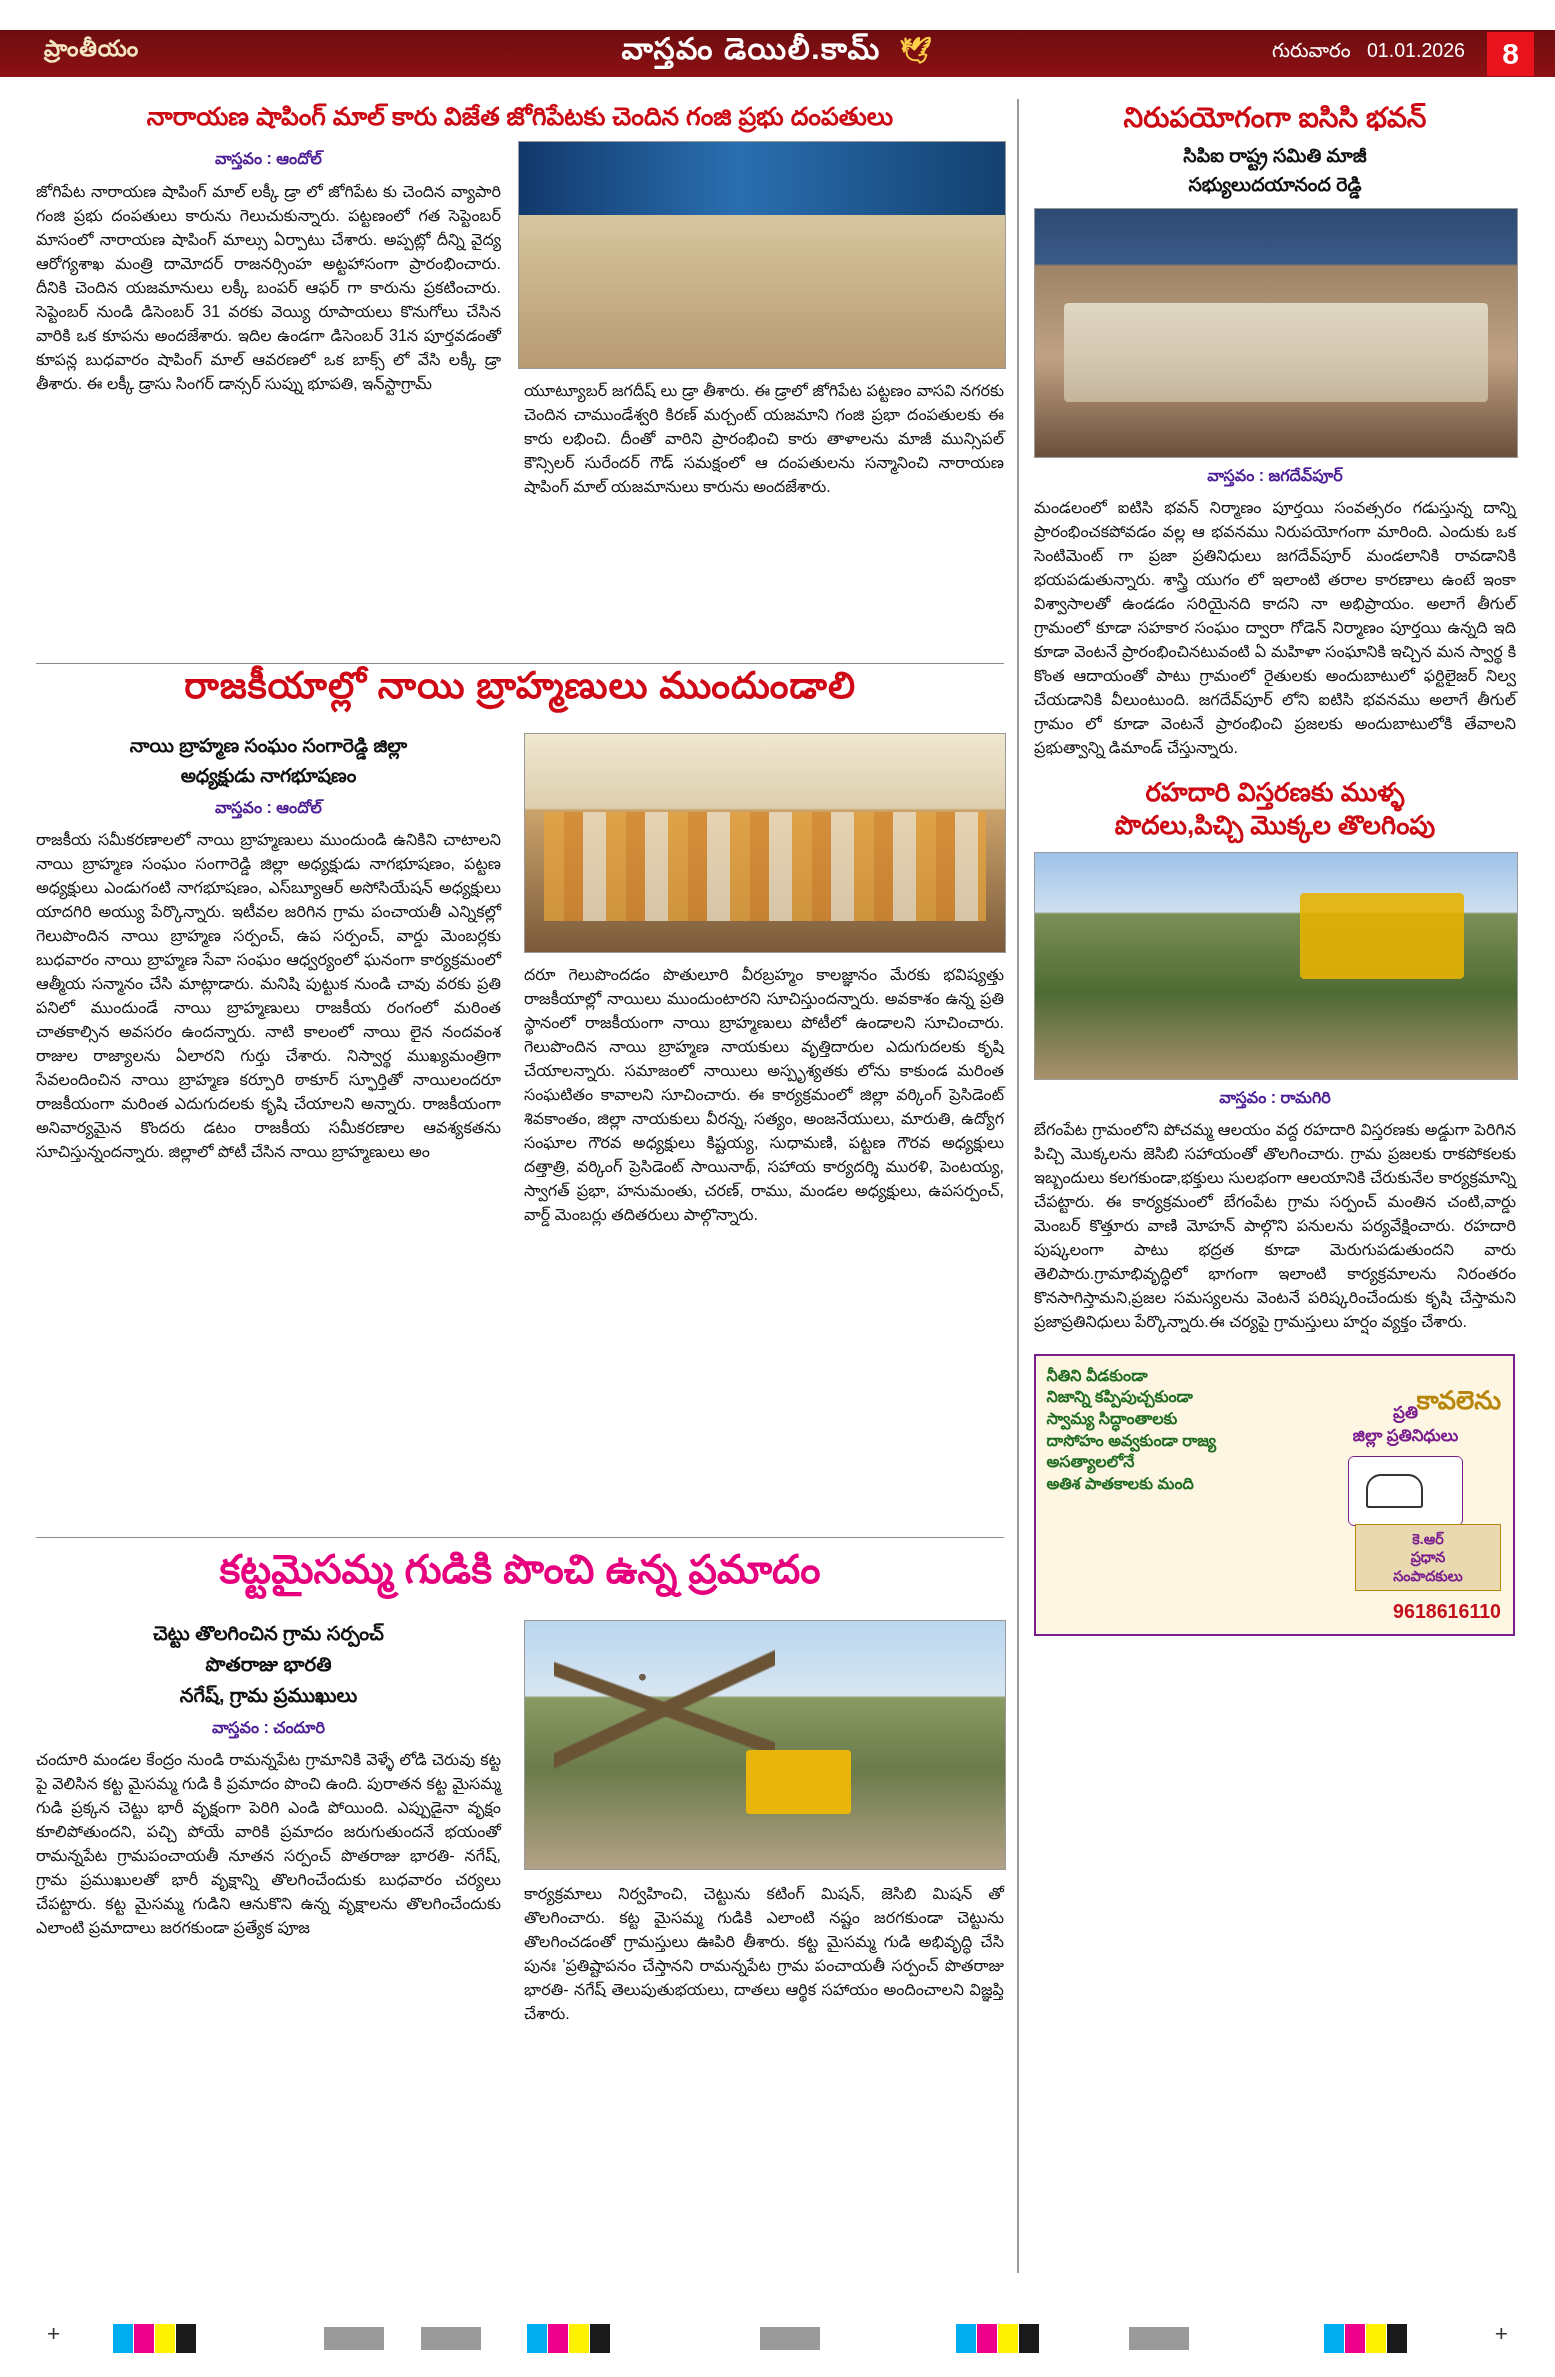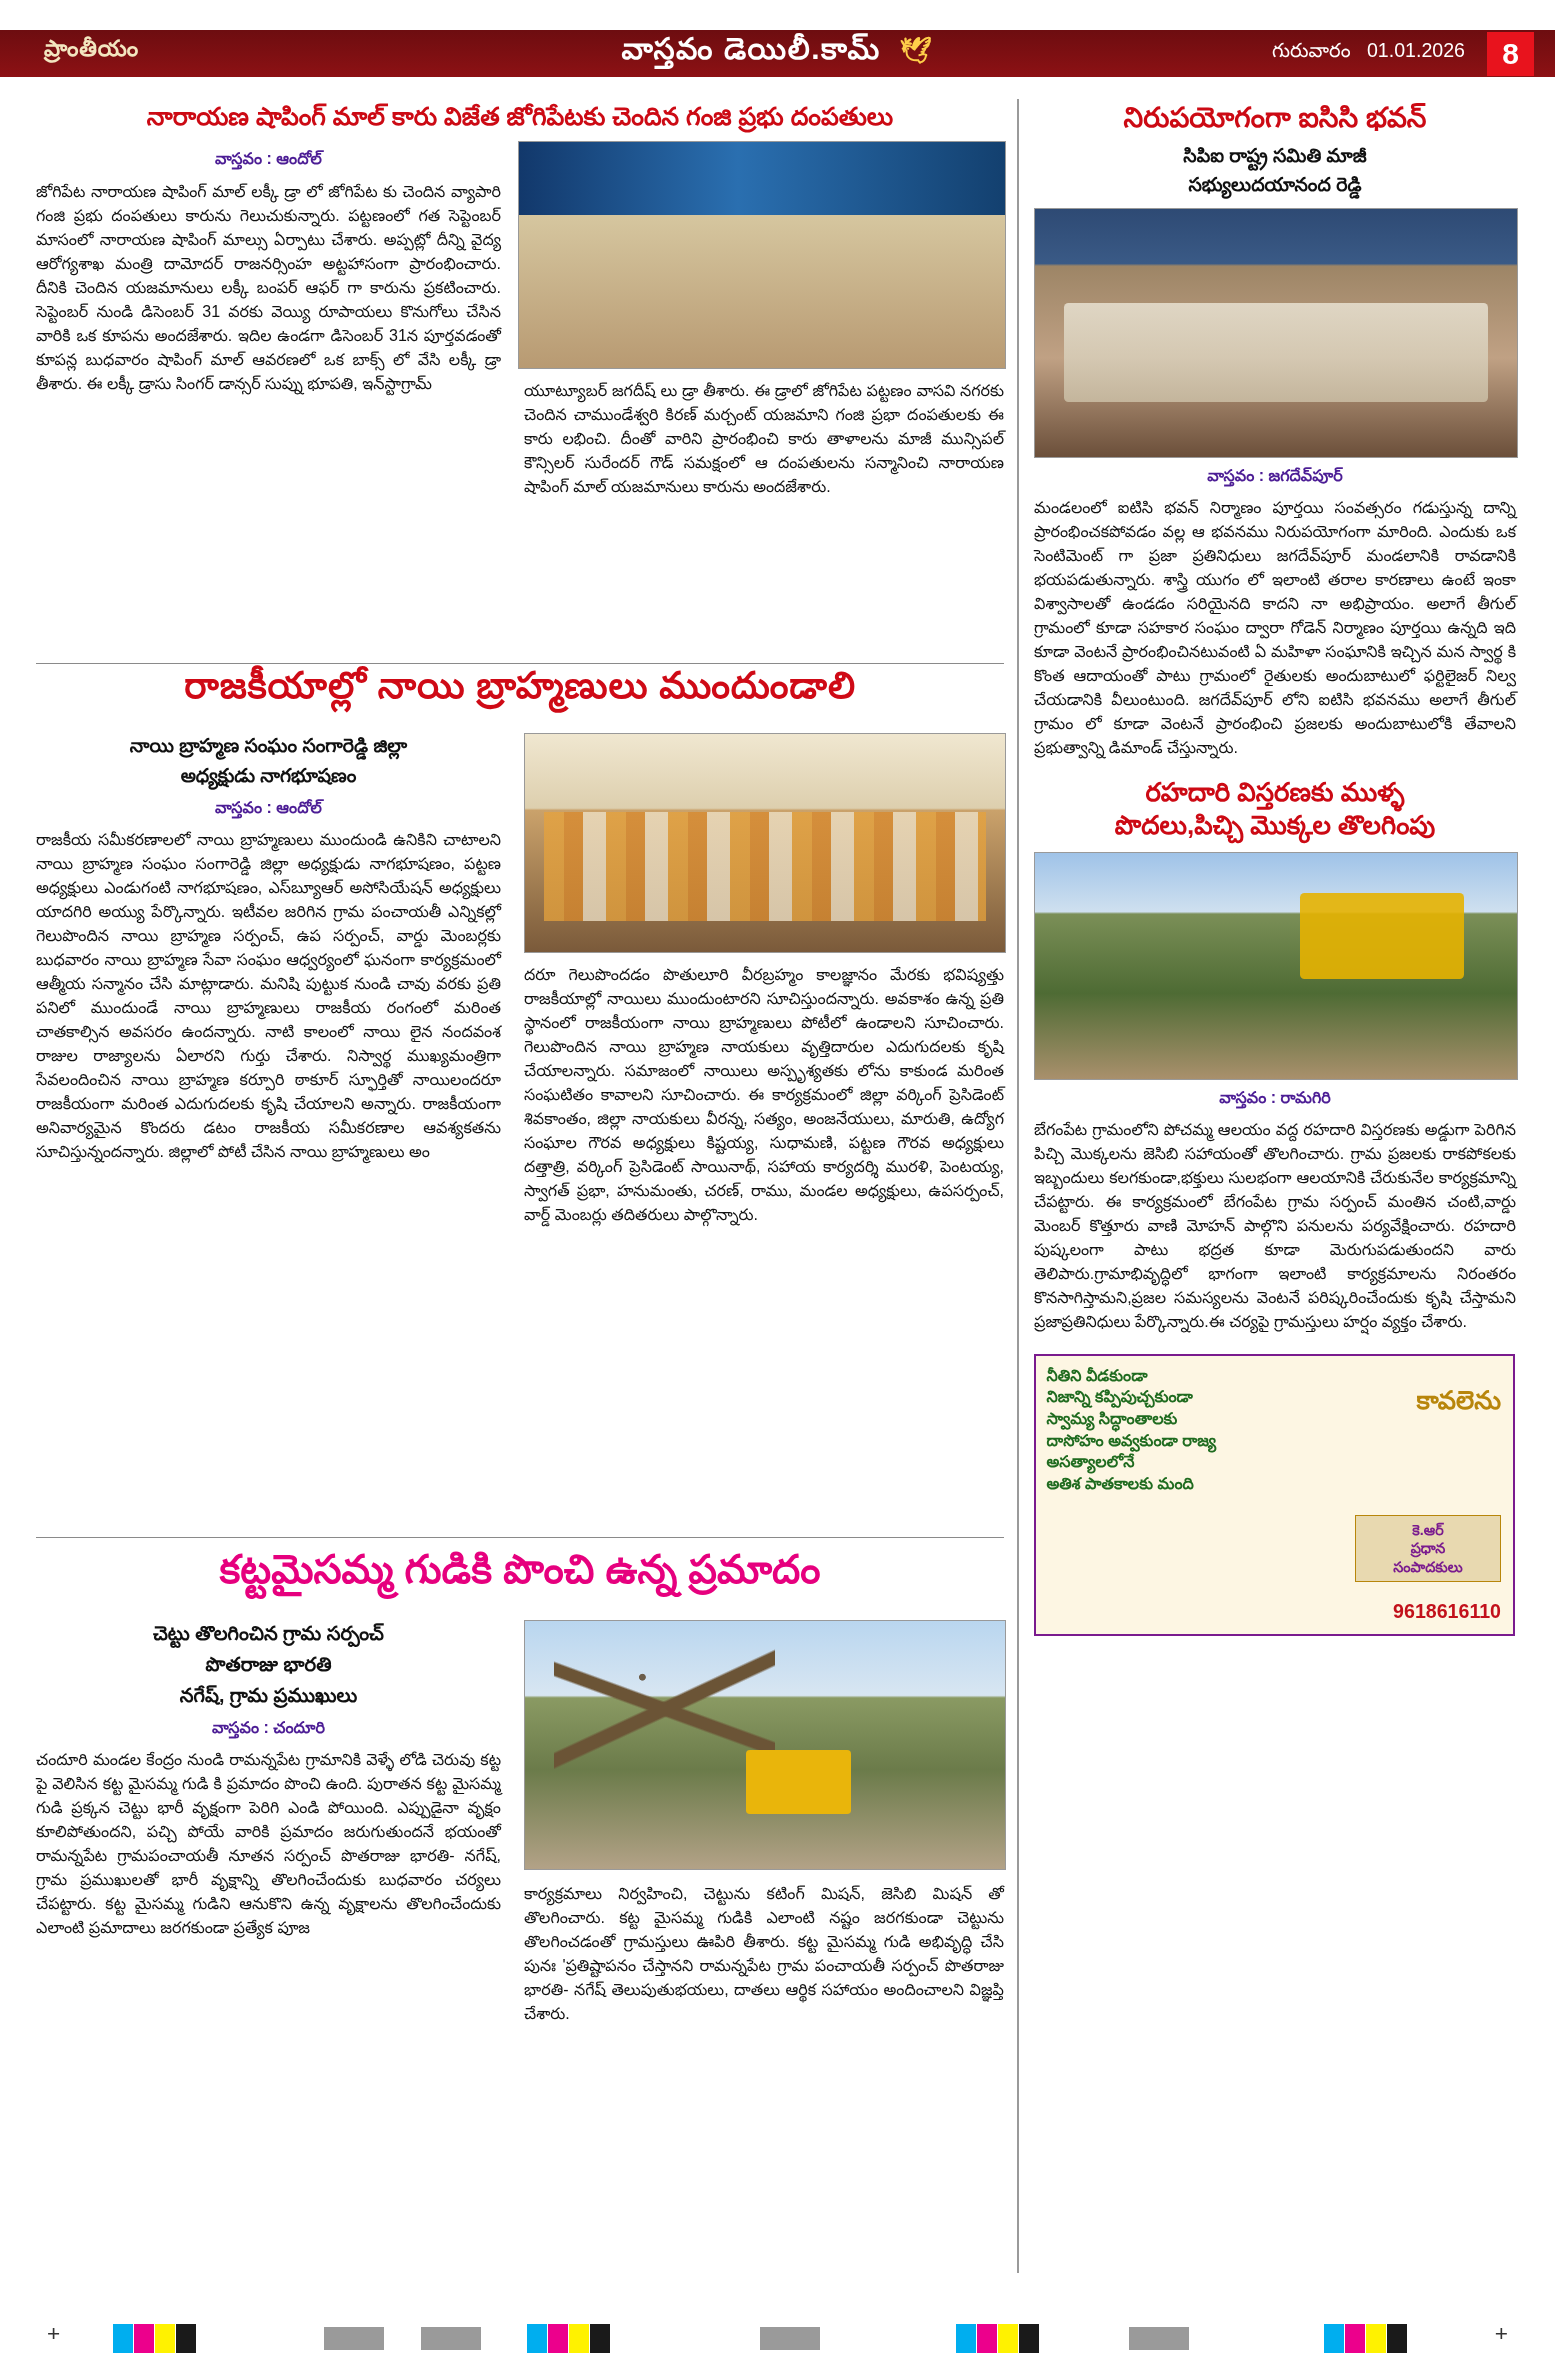--- a/index.html
+++ b/index.html
@@ -232,21 +232,26 @@
         <div class="ad-title tel">కావలెను</div>
       </div>
       <div style="position:absolute;left:10.5px;top:9px;width:248px;">
         <div class="ad-left tel">నీతిని వీడకుండా</div>
         <div class="ad-left tel">నిజాన్ని కప్పిపుచ్చకుండా</div>
         <div class="ad-left tel">స్వామ్య సిద్ధాంతాలకు</div>
         <div class="ad-left tel">దాసోహం అవ్వకుండా రాజ్య</div>
         <div class="ad-left tel">అసత్యాలలోనే</div>
         <div class="ad-left tel">అతిశ పాతకాలకు మంది</div>
       </div>
-      <div class="ad-box tel" style="position:absolute;right:12px;bottom:52px;width:135px;">
+      <div style="position:absolute;right:13.5px;top:47px;width:188px;text-align:center;">
+        <div class="tel" style="color:#7a1b8e;font-weight:bold;font-size:16.6px;">ప్రతి</div>
+        <div class="tel" style="color:#7a1b8e;font-weight:bold;font-size:16.6px;">జిల్లా ప్రతినిధులు</div>
+        <div class="hand" style="margin:7.5px auto 0;"></div>
+      </div>
+      <div class="ad-box tel" style="position:absolute;right:12px;bottom:43px;width:135px;">
         <div>కె.ఆర్</div>
         <div>ప్రధాన</div>
         <div>సంపాదకులు</div>
       </div>
       <div class="tel" style="position:absolute;right:12px;bottom:10.5px;width:150px;text-align:right;color:#c2111b;font-weight:bold;font-size:19.6px;">9618616110</div>
     </div>
   </div>
 
   <div class="regbar">
     <span class="plus" style="left:47px;">+</span>

